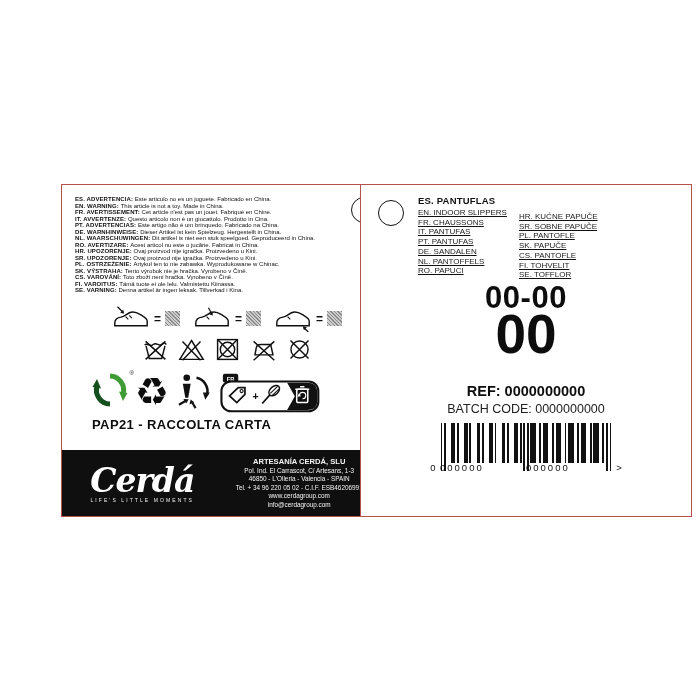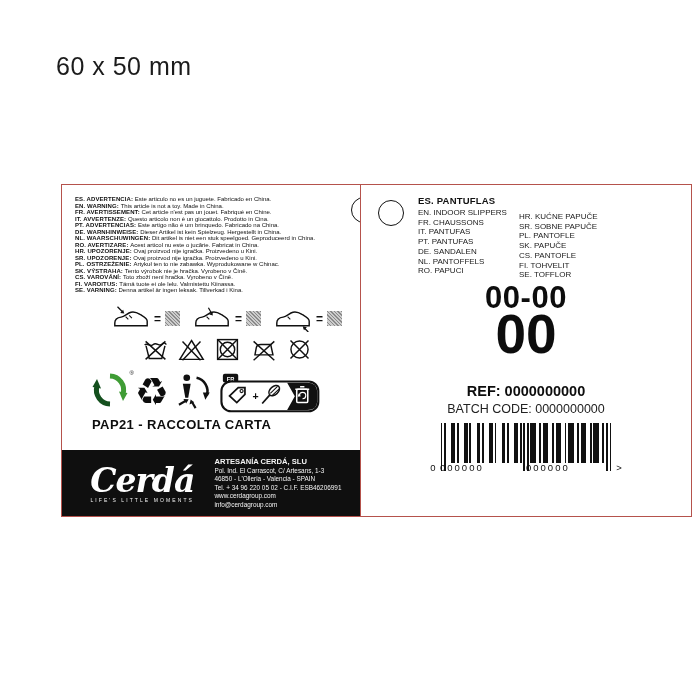--- a/index.html
+++ b/index.html
@@ -32,27 +32,27 @@
   .recycle-row { display:flex; align-items:flex-start; gap:7px; height:42px; }
   .mobius { font-size:38px; line-height:40px; color:#0d0d0d; font-family:"DejaVu Sans", sans-serif; }
   .greendot-wrap { position:relative; }
   .reg-mark { position:absolute; top:-2px; right:-6px; font-size:6px; }
   .pap-text { margin-top:3px; font-weight:bold; font-size:13px; letter-spacing:0.4px; color:#0d0d0d; }
 
   .footer { position:absolute; left:0; right:0; bottom:0; height:66px; background:#0f0f0f; color:#fff; display:flex; align-items:center; padding:12px 8px; }
   .logo-wrap { width:46%; text-align:center; padding-top:2px; }
   .logo-script { font-family:"DejaVu Serif", serif; font-style:italic; font-size:33px; line-height:30px; font-weight:bold; letter-spacing:-1px; }
   .logo-tagline { font-size:5px; letter-spacing:2.1px; margin-top:1px; color:#f0f0f0; }
-  .company-info { width:54%; text-align:left; font-size:6.4px; line-height:8.4px; color:#f4f4f4; }
+  .company-info { width:54%; text-align:center; font-size:6.4px; line-height:8.4px; color:#f4f4f4; }
   .company-name { font-weight:bold; font-size:7.6px; line-height:10px; }
 
   
   .lang-block { position:absolute; top:10px; left:57px; right:6px; }
   .product-title { font-weight:bold; font-size:9.5px; letter-spacing:0.2px; margin-bottom:2px; }
-  .lang-cols { display:flex; }
+  .lang-cols { display:flex;text-decoration:underline; }
   .lang-col1 { width:101px; }
   .lang-col2 { padding-top:4px; }
   .lang-item { font-size:8px; line-height:9.7px; white-space:nowrap; color:#1a1a1a; }
 
   .size-range { position:absolute; top:95px; left:0; right:0; text-align:center; font-weight:bold; font-size:31px; letter-spacing:0.5px; color:#0d0d0d; }
   .size-big   { position:absolute; top:124px; left:0; right:0; text-align:center; font-weight:bold; font-size:55px; line-height:50px; color:#0d0d0d; }
 
   .ref-line   { position:absolute; top:198px; left:0; right:0; text-align:center; font-weight:bold; font-size:14.5px; color:#0d0d0d; }
   .batch-line { position:absolute; top:217px; left:0; right:0; text-align:center; font-size:12.5px; color:#222; }
 
@@ -64,21 +64,20 @@
 
   .made-in { position:absolute; top:297px; left:0; right:0; text-align:center; font-size:9.5px; letter-spacing:0.3px; color:#1a1a1a; }
 
   svg { display:block; }
 </style>
 </head>
 <body>
 
 <div class="canvas">
 
-  <div class="size-title">60 x 50 mm</div>
 
   <div class="panel panel-left">
     <div class="hole hole-left"></div>
 
     <div class="warnings">
         <div class="warn-line"><b>ES. ADVERTENCIA: </b><span>Este articulo no es un juguete. Fabricado en China.</span></div>
         <div class="warn-line"><b>EN. WARNING: </b><span>This article is not a toy. Made in China.</span></div>
         <div class="warn-line"><b>FR. AVERTISSEMENT: </b><span>Cet article n'est pas un jouet. Fabriqué en Chine.</span></div>
         <div class="warn-line"><b>IT. AVVERTENZE: </b><span>Questo articolo non è un giocattolo. Prodotto in Cina.</span></div>
         <div class="warn-line"><b>PT. ADVERTENCIAS: </b><span>Este artigo não é um brinquedo. Fabricado na China.</span></div>

